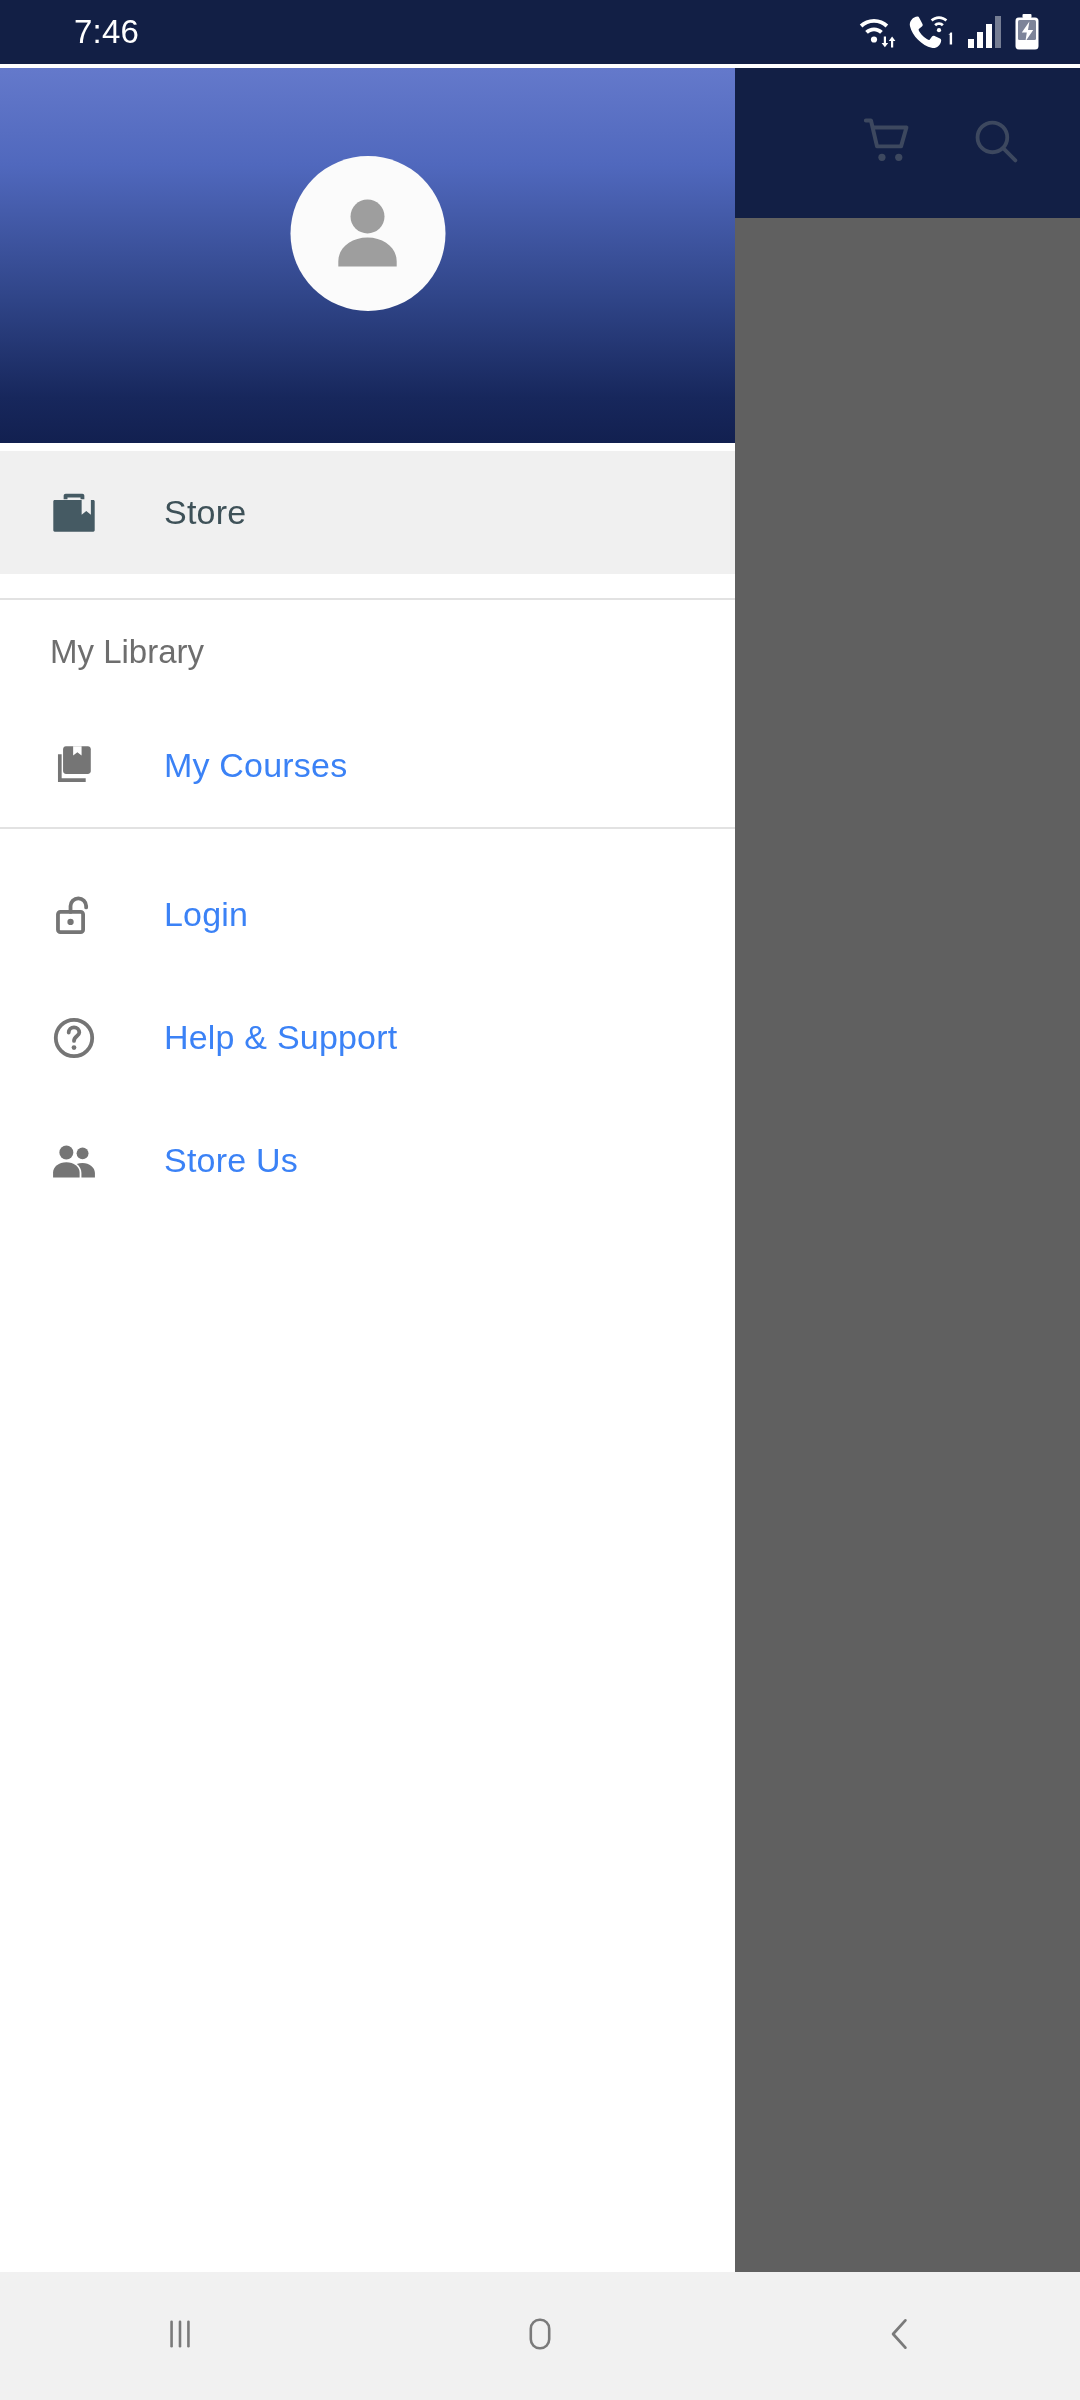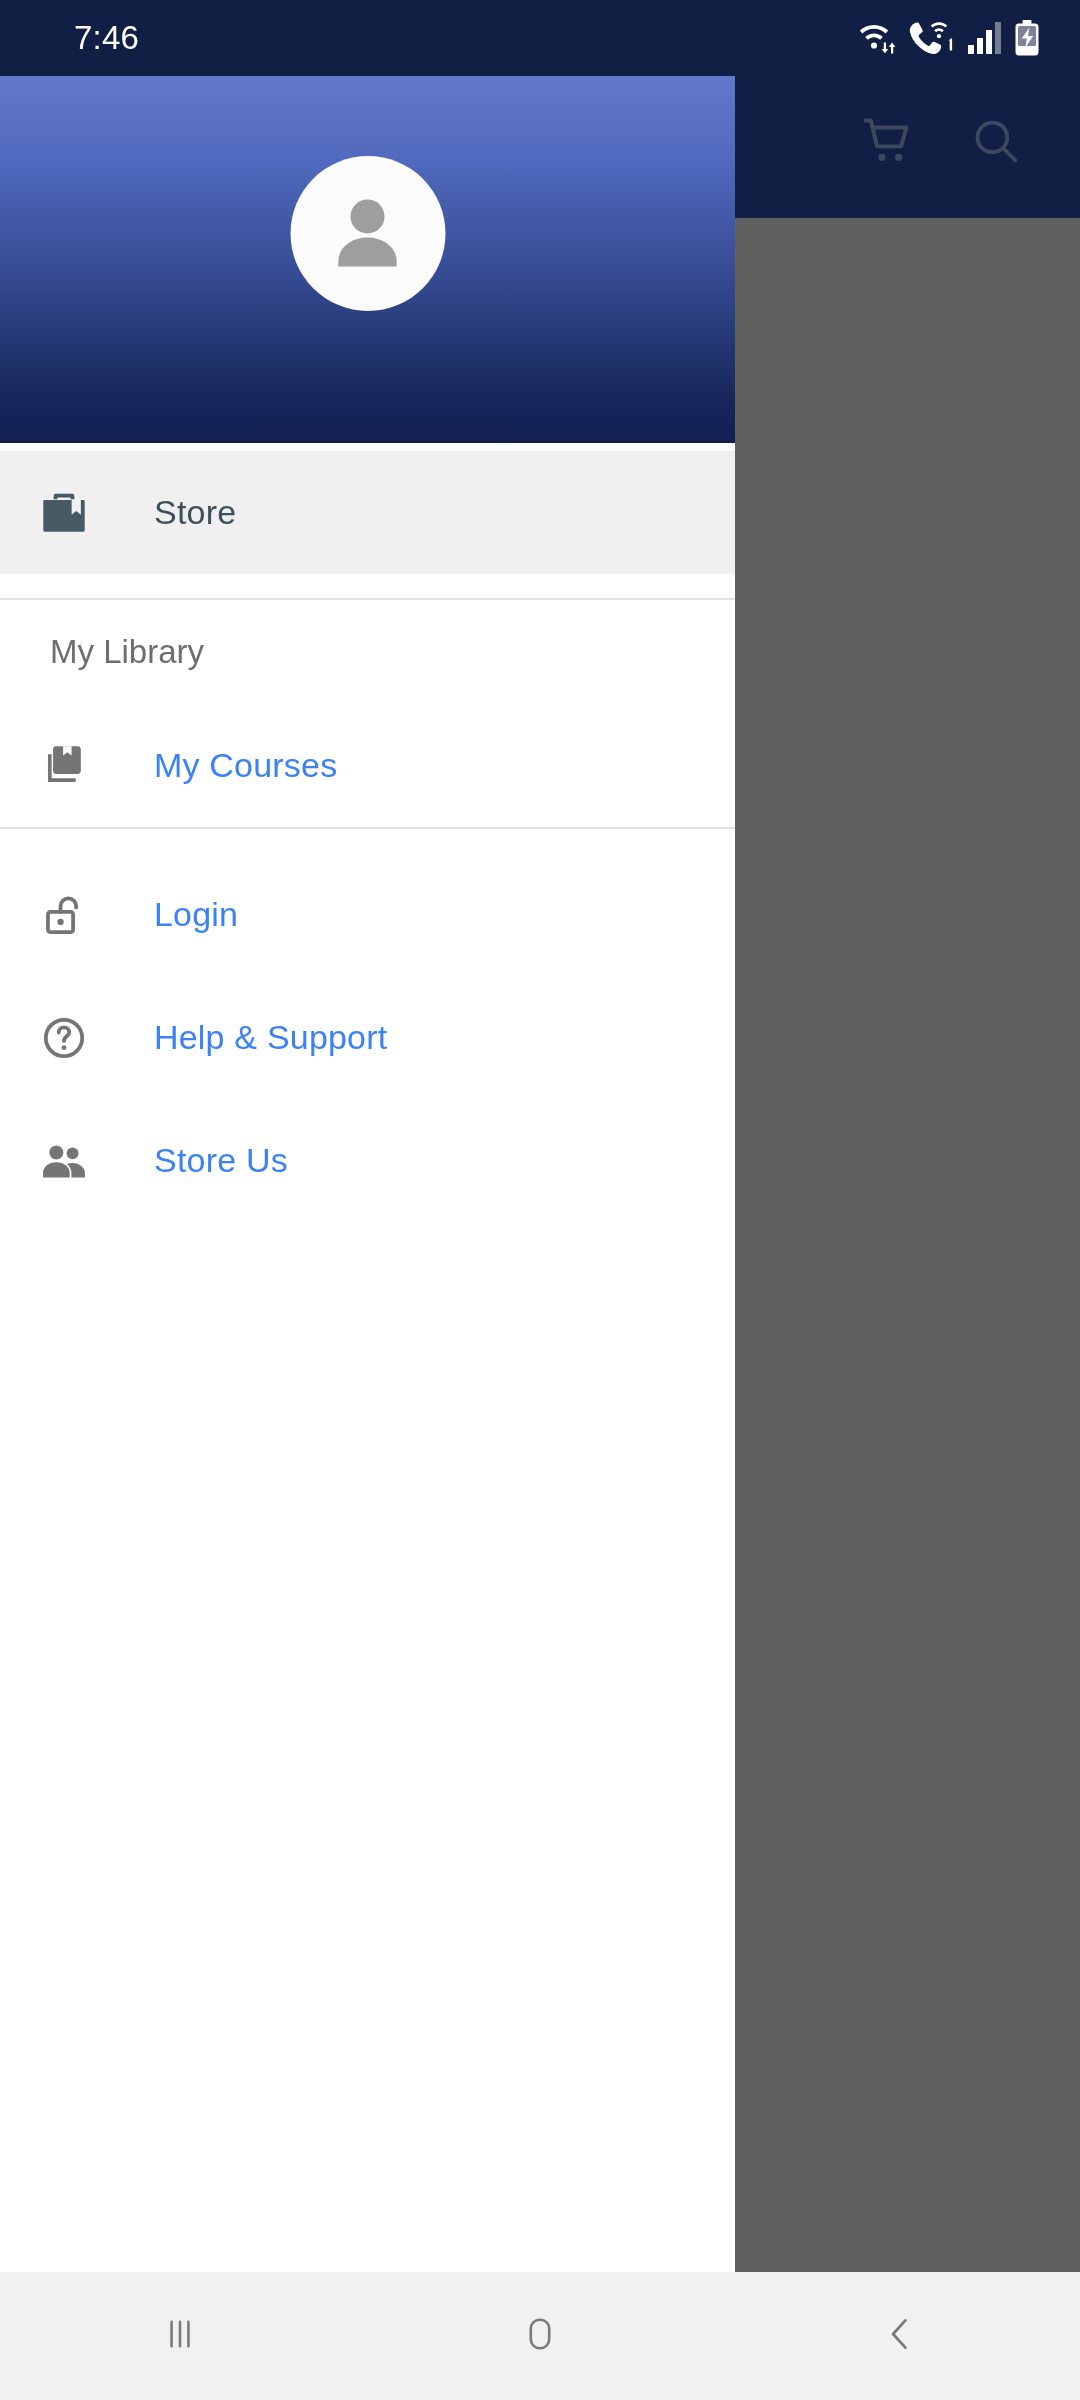--- a/index.html
+++ b/index.html
@@ -6,21 +6,21 @@
   html, body {
     width:1080px; height:2400px;
     background:#ffffff;
     font-family:"Liberation Sans", sans-serif;
     overflow:hidden;
   }
   #screen { position:relative; width:1080px; height:2400px; background:#ffffff; }
 
   
   #status-bar {
-    position:absolute; top:0; left:0; width:1080px; height:76px;
+    position:absolute; top:0; left:0; width:1080px; height:64px;
     background:#121f45; z-index:60;
   }
   #status-time {
     position:absolute; left:74px; top:50%; transform:translateY(-50%);
     color:#ffffff; font-size:33px; letter-spacing:.2px;
   }
   #status-icons {
     position:absolute; right:40px; top:50%; transform:translateY(-50%);
     display:flex; align-items:center; gap:11px;
   }
@@ -55,21 +55,21 @@
   }
   #avatar {
     position:absolute; left:50%; top:88px; transform:translateX(-50%);
     width:155px; height:155px; border-radius:50%;
     background:#fbfbfb;
     display:flex; align-items:center; justify-content:center;
   }
 
   .menu-item {
     position:relative; display:flex; align-items:center;
-    height:123px; width:735px; padding-left:28px;
+    height:123px; width:735px; padding-left:38px;
   }
   .menu-item.selected { background:#f0f0f0; }
   .menu-icon {
     width:72px; display:flex; align-items:center; justify-content:center;
   }
   .menu-label {
     margin-left:54px; font-size:34px; color:#3b82f6; letter-spacing:.2px;
   }
   .menu-item.selected .menu-label { color:#3e5158; font-weight:400; }
 

